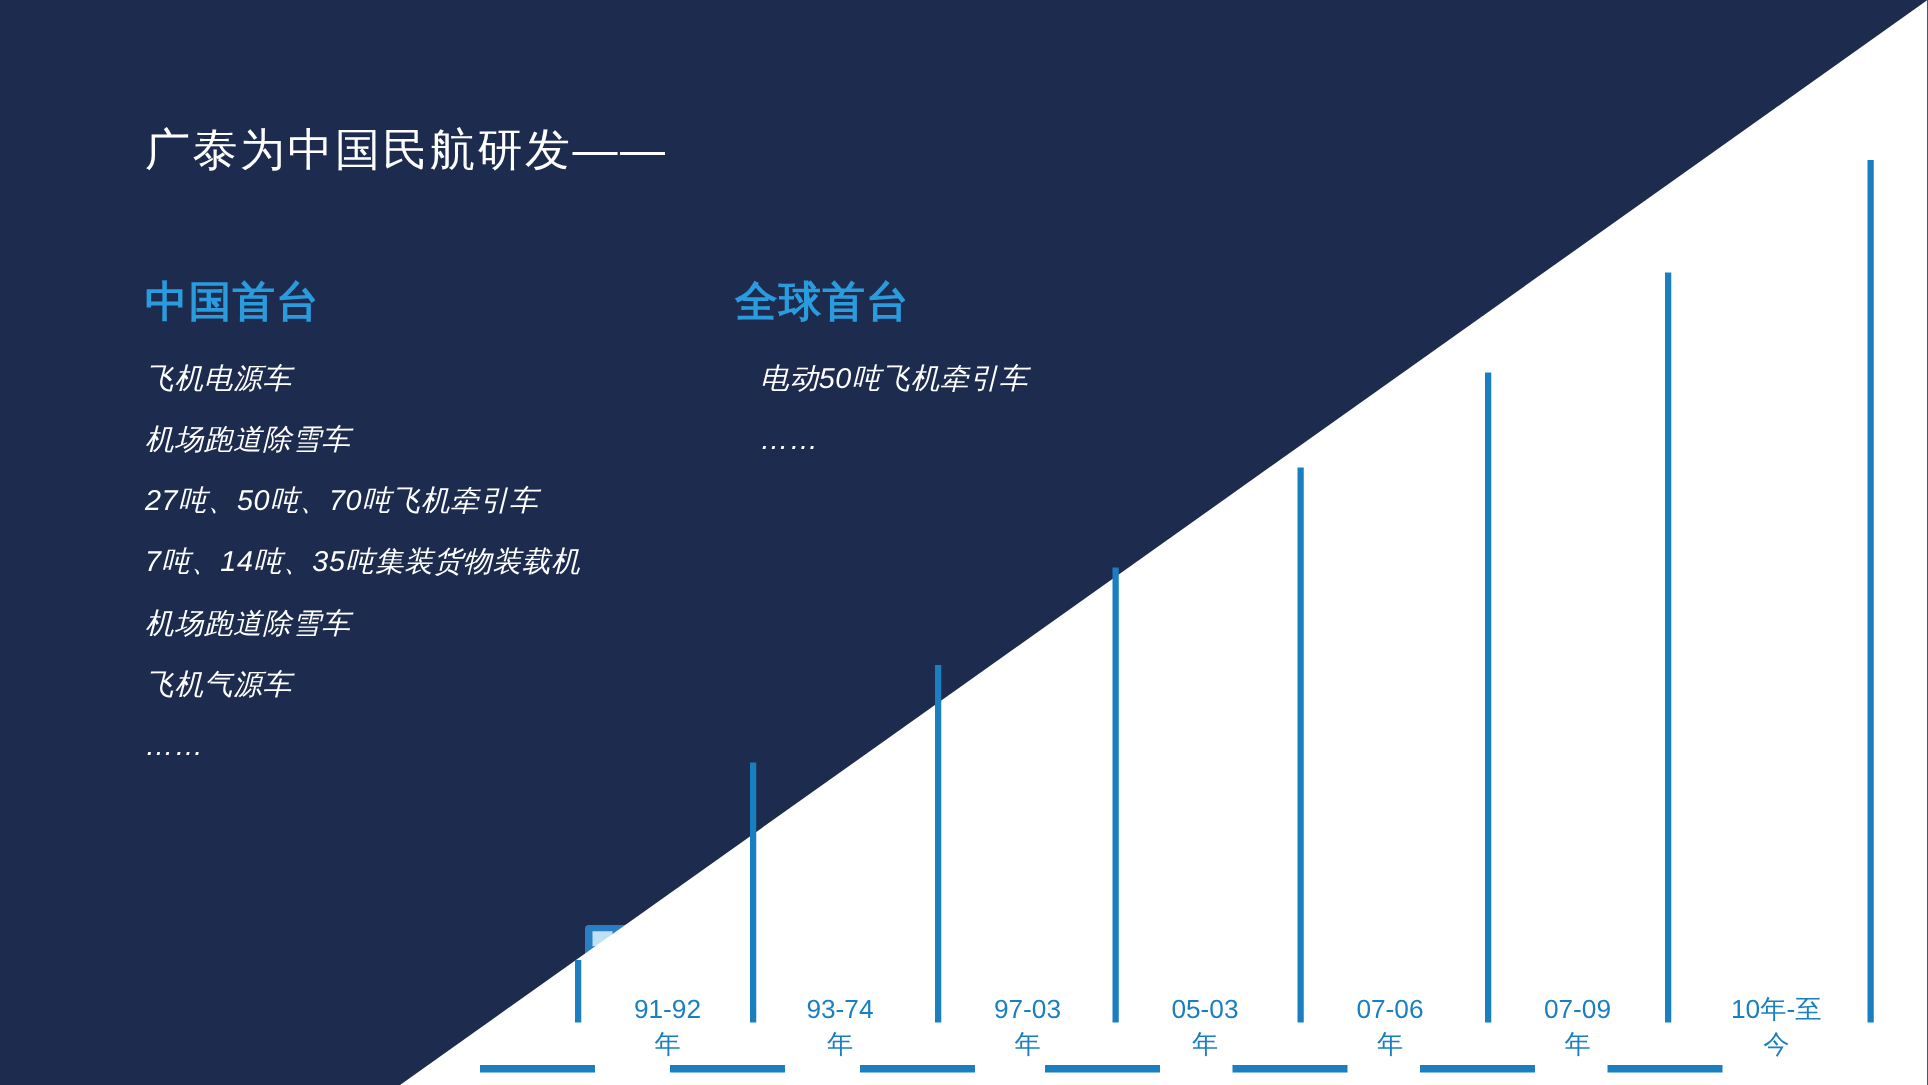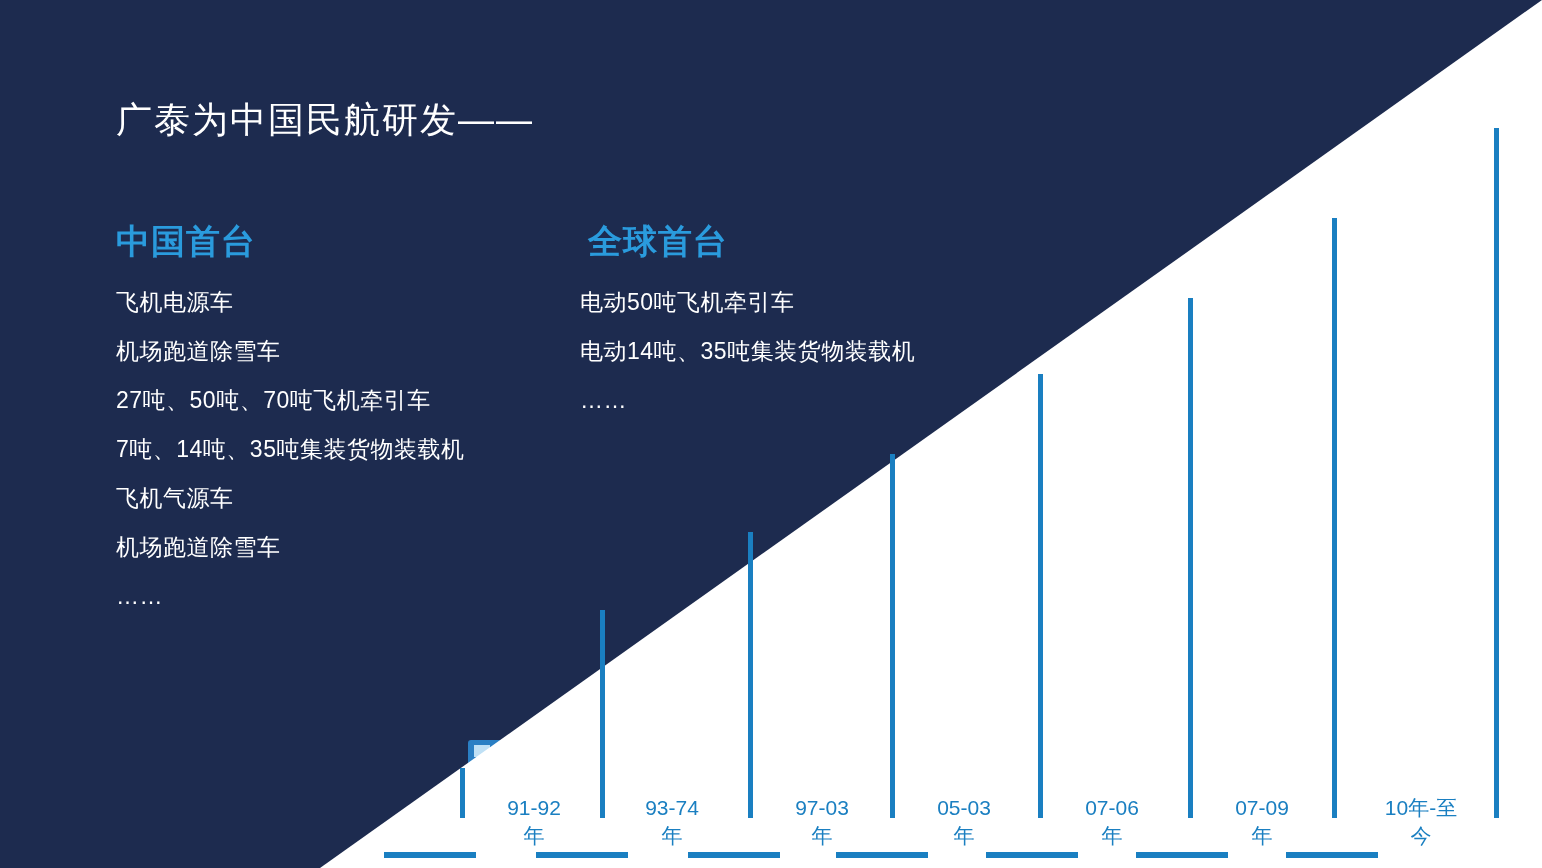--- a/index.html
+++ b/index.html
@@ -56,22 +56,22 @@
   .col-head.global { left: 588px; top: 219px; }
 
   .list {
     position: absolute;
     color: #ffffff;
     font-size: 23px;
     line-height: 49px;
     white-space: nowrap;
   }
   .list.china { left: 116px; top: 278px; }
-  .list.global { left: 580px; top: 278px; }
-  .list div { letter-spacing: 0.5px; }
+  .list.global { left: 608px; top: 278px; }
+  .list div { letter-spacing: 0.5px; font-style: italic; }
 
   
   .timeline {
     position: absolute;
     left: 0;
     top: 0;
     width: 1542px;
     height: 868px;
     z-index: 6;
     pointer-events: none;
@@ -368,29 +368,28 @@
 
   <div class="content">
     <div class="title">广泰为中国民航研发——</div>
 
     <div class="col-head china">中国首台</div>
     <div class="list china">
       <div>飞机电源车</div>
       <div>机场跑道除雪车</div>
       <div>27吨、50吨、70吨飞机牵引车</div>
       <div>7吨、14吨、35吨集装货物装载机</div>
+      <div>机场跑道除雪车</div>
       <div>飞机气源车</div>
-      <div>机场跑道除雪车</div>
       <div>……</div>
     </div>
 
     <div class="col-head global">全球首台</div>
     <div class="list global">
       <div>电动50吨飞机牵引车</div>
-      <div>电动14吨、35吨集装货物装载机</div>
       <div>……</div>
     </div>
   </div>
 
   <div class="timeline">
 
     <div class="tick-col" style="left:384px;">
       <div class="vline" style="left:76px; height:50px;"></div>
       <div class="hbar" style="width:92px;"></div>
       <div class="tick-label" style="left:90px;">

